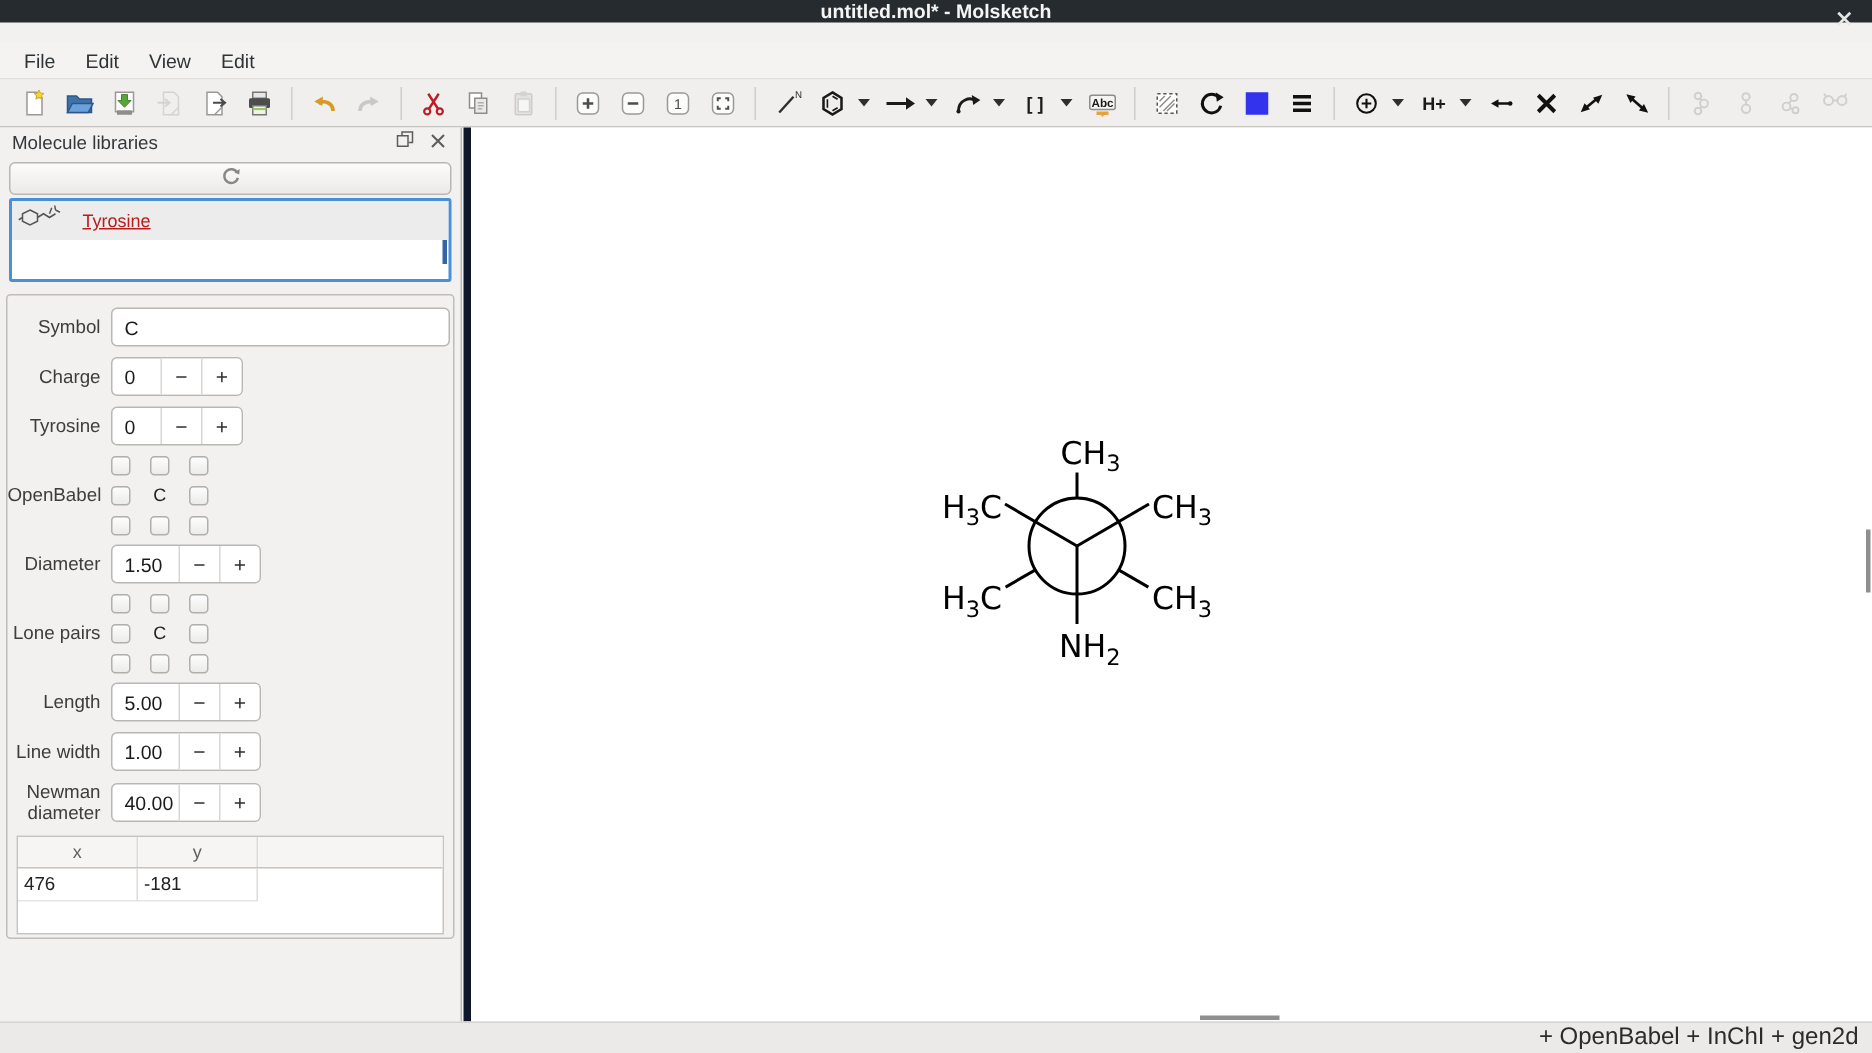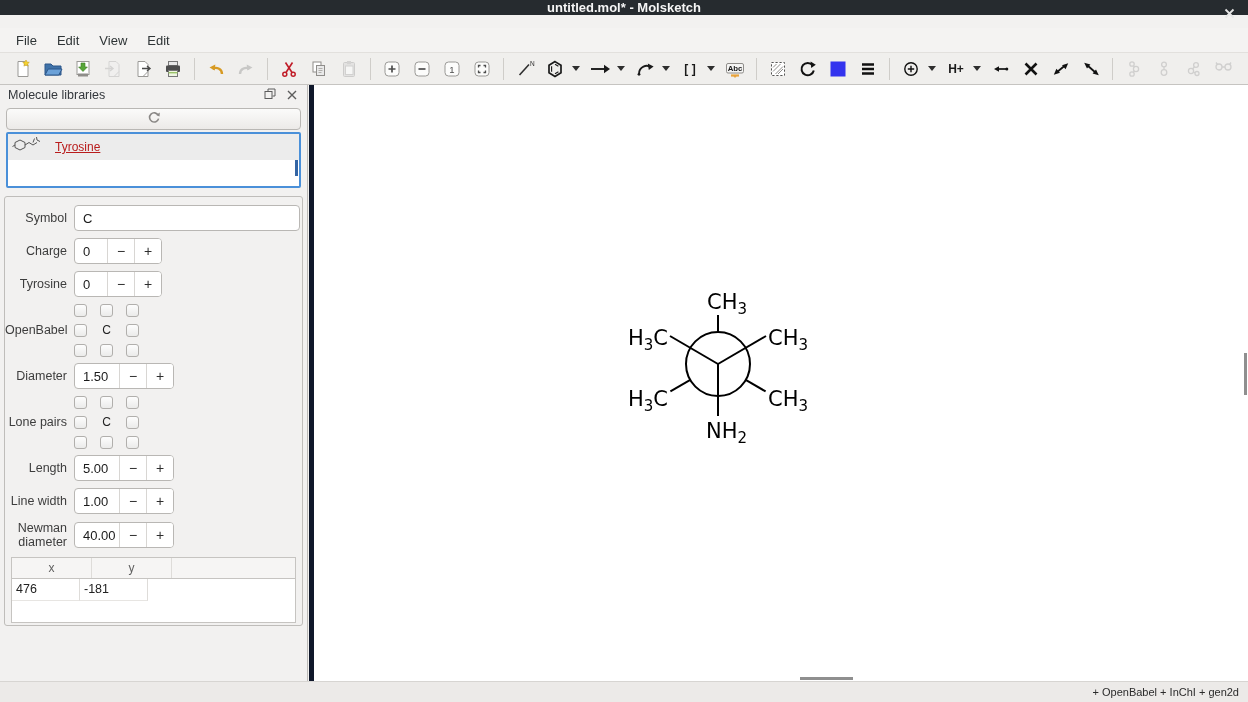--- a/index.html
+++ b/index.html
@@ -72,34 +72,34 @@
     column-gap:13px; row-gap:7px; }
   .cb { width:13px; height:13px; border:1px solid #b1afac; border-radius:3px;
     background:linear-gradient(#fdfdfd,#ebebea); }
   .center-c { font-size:12px; color:#222; text-align:center; line-height:13px; }
 
   .coord-table { margin:3px 6px 0 6px; border:1px solid #c6c4c1; background:#fff; height:66px; }
   .ct-head { display:flex; height:21px; background:#f6f5f4; border-bottom:1px solid #c6c4c1; }
   .ct-th { width:80px; text-align:center; font-size:12px; color:#5f5f5f; line-height:20px;
     border-right:1px solid #dedcd9; }
   .ct-row { display:flex; height:22px; }
-  .ct-td { width:68px; font-size:12.5px; color:#222; padding:3px 0 0 4px;
+  .ct-td { width:80px; font-size:12.5px; color:#222; padding:3px 0 0 4px;
     border-right:1px solid #dedcd9; border-bottom:1px solid #e7e5e2; }
 
   
   .canvas { position:absolute; left:309px; top:85px; right:0; bottom:21px; background:#fff;
     border-left:5px solid #0f172a; }
   .hscroll { position:absolute; left:486px; bottom:1px; width:53px; height:3px; background:#8f8f8f; }
   .vscroll { position:absolute; right:1px; top:268px; width:3px; height:42px; background:#8f8f8f; }
 
   
   .statusbar { position:absolute; left:0; bottom:0; right:0; height:21px; background:#eceae8;
     border-top:1px solid #d7d5d2; display:flex; align-items:center; justify-content:flex-end;
     padding-right:9px; }
-  .statusbar span { font-size:11px; color:#2b2b2b; }
+  .statusbar span { font-size:16px; color:#2b2b2b; }
 </style>
 </head>
 <body>
 
 <div class="titlebar">
   <div class="title">untitled.mol* - Molsketch</div>
   <div class="close">
     <span>
       <svg width="11" height="11" viewBox="0 0 11 11">
           <path d="M1.5 1.5 L9.5 9.5 M9.5 1.5 L1.5 9.5" stroke="#e6e6e6" stroke-width="1.8"></path>

